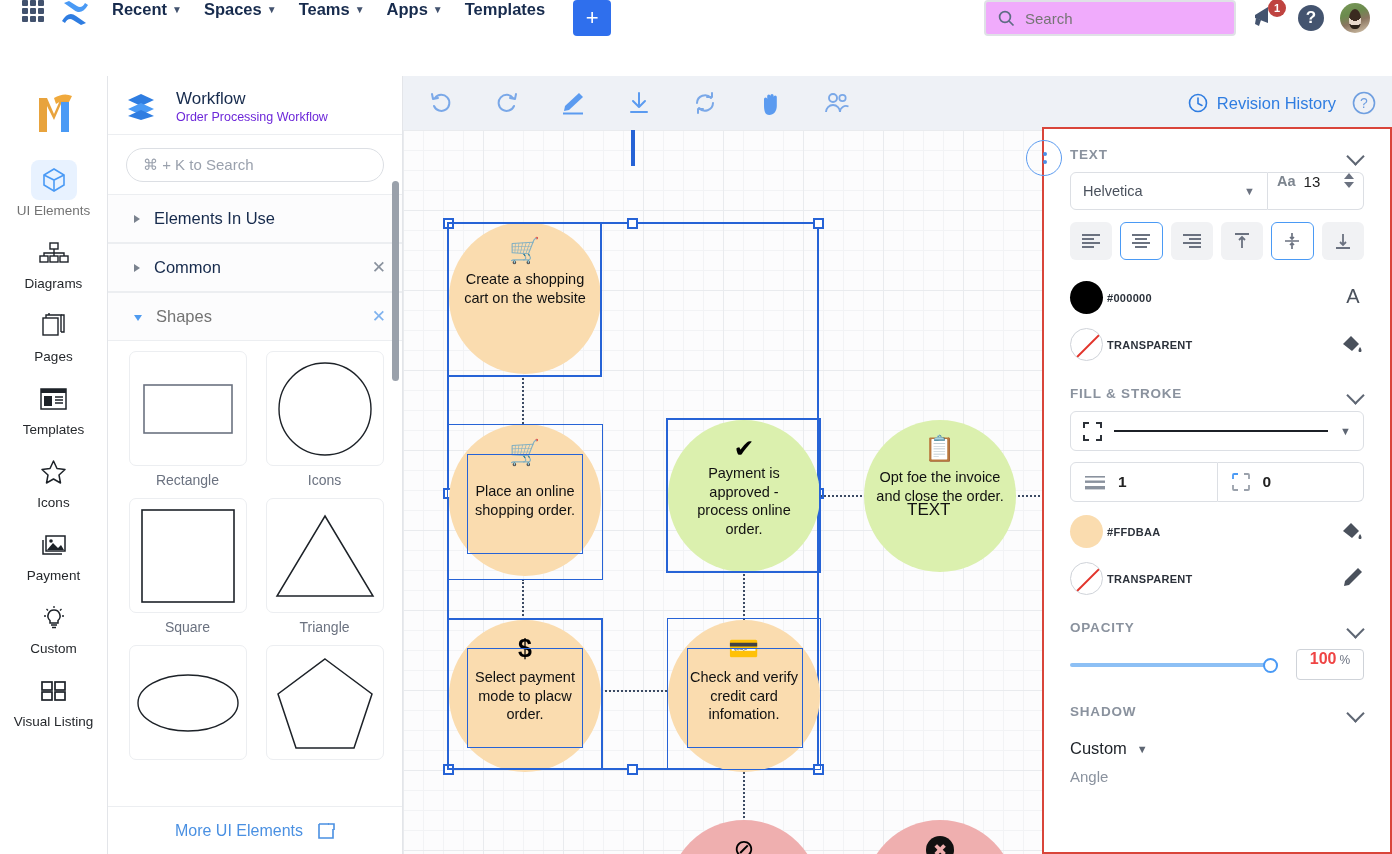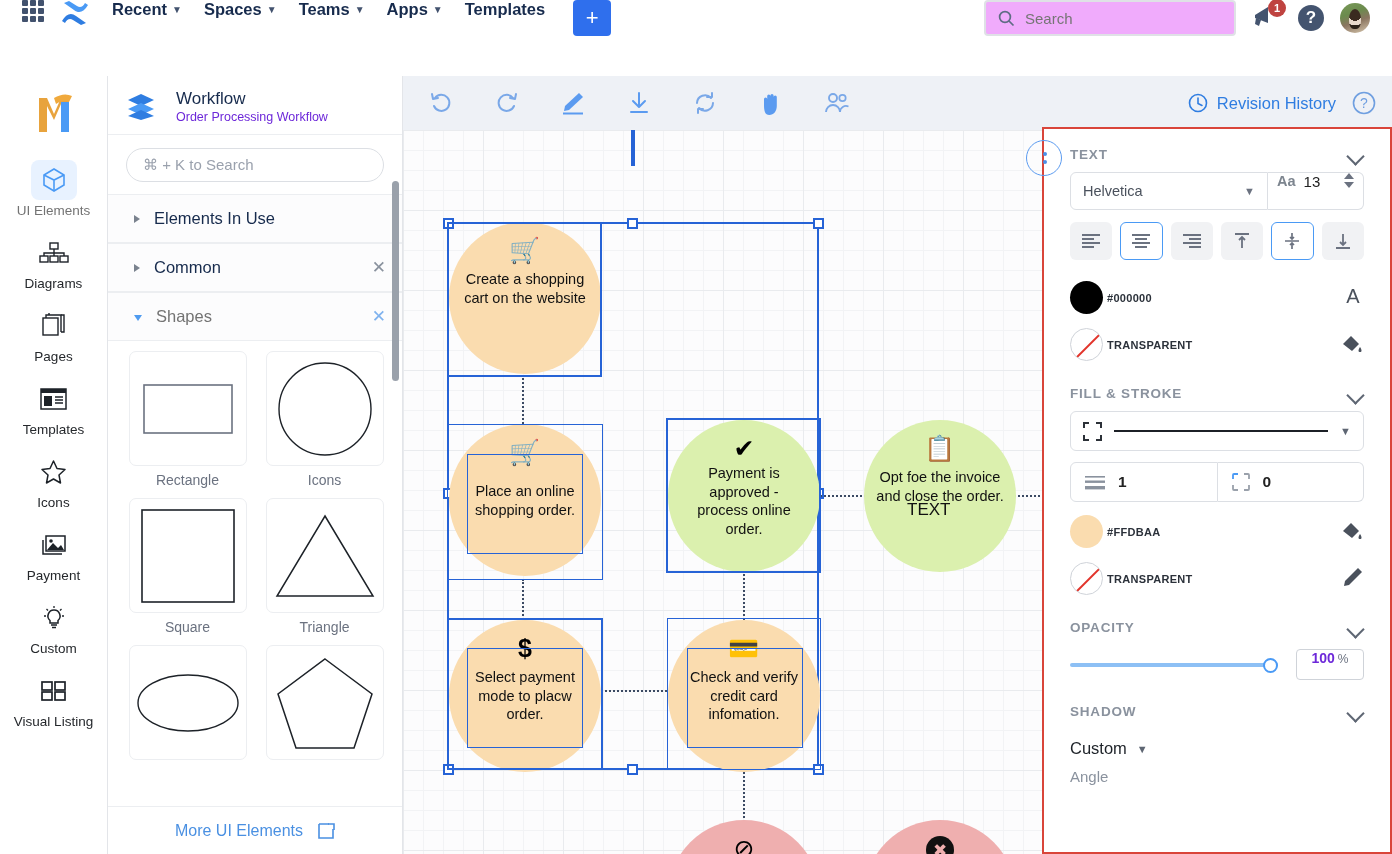--- a/index.html
+++ b/index.html
@@ -253,21 +253,21 @@
     background: #8dc0f5; border-radius: 3px;
   }
   .knob {
     position: absolute; right: 0; top: 3px; width: 15px; height: 15px;
     border-radius: 50%; background: #fff; border: 2.5px solid #4a9af5;
   }
   .opa-box {
     width: 68px; height: 31px; border: 1px solid #cfd3d9; border-radius: 4px;
     display: flex; align-items: baseline; justify-content: center; gap: 3px; cursor: text;
   }
-  .opa-box b { font-size: 14px; color: #6d28d9; }
+  .opa-box b { font-size: 16px; color: #ef4444; }
   .opa-box s { font-size: 12px; color: #6b7280; text-decoration: none; }
   .shadow-sel { display: flex; align-items: center; gap: 10px; padding: 10px 0 4px;
     font-size: 16.5px; color: #1d2228; cursor: pointer; }
   .shadow-sel .c { font-size: 11px; color: #5e6673; }
   .cut-label { font-size: 15px; color: #8a929e; padding-top: 6px; }
   .props-fade {
     position: absolute; left: 2px; right: 2px; bottom: 2px; height: 26px;
     background: linear-gradient(to bottom, rgba(255,255,255,0), #fff 70%);
     pointer-events: none;
   }

